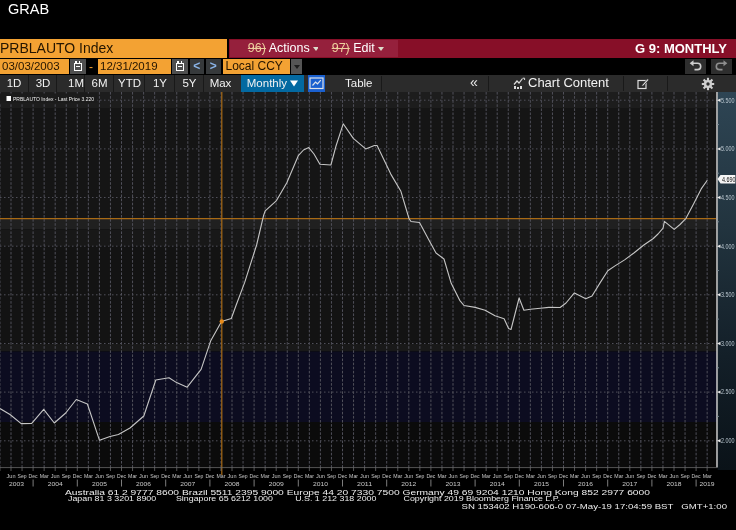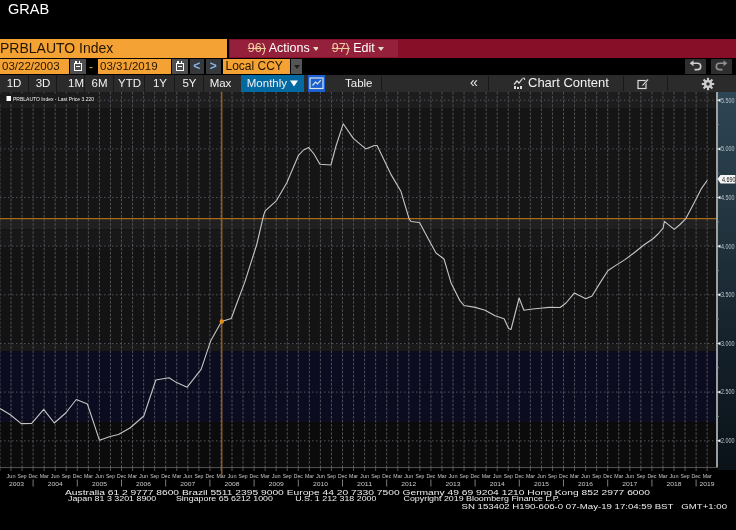--- a/index.html
+++ b/index.html
@@ -7,32 +7,33 @@
 .tri-d { width:0;height:0;border-left:3.5px solid transparent;border-right:3.5px solid transparent;border-top:4.5px solid #fff;display:inline-block; }
 </style></head>
 <body>
 <div class="abs" style="left:8px;top:1px;color:#fff;font-size:14.5px;">GRAB</div>
 
 <div class="abs" style="left:0;top:39px;width:736px;height:19px;background:#000;">
   <div class="abs" style="left:228.5px;top:0;width:507.5px;height:19px;background:#870f28;"></div>
   <div class="abs" style="left:0;top:0;width:226.5px;height:19px;background:#f3a233;color:#241500;font-size:14px;line-height:19px;padding-left:0;">PRBLAUTO Index</div>
   <div class="abs" style="left:229.5px;top:1px;width:108px;height:17px;background:#95203c;color:#fff;font-size:12.5px;line-height:17px;text-align:center;"><span style="color:#edcf9e;text-decoration:line-through;">96)</span> Actions <span class="tri-d" style="border-top-color:#ddc;transform:translateY(-1px);border-left-width:3px;border-right-width:3px;border-top-width:4px;"></span></div>
   <div class="abs" style="left:318px;top:1px;width:80px;height:17px;background:#95203c;color:#fff;font-size:12.5px;line-height:17px;text-align:center;"><span style="color:#edcf9e;text-decoration:line-through;">97)</span> Edit <span class="tri-d" style="border-top-color:#ddc;transform:translateY(-1px);border-left-width:3px;border-right-width:3px;border-top-width:4px;"></span></div>
+  <div class="abs" style="right:9px;top:0;height:19px;color:#fff;font-size:13px;font-weight:bold;line-height:19px;">G 9: MONTHLY</div>
 </div>
 
 <div class="abs" style="left:0;top:58.5px;width:736px;height:16px;background:#000;">
-  <div class="abs" style="left:0;top:0.5px;width:68.5px;height:15px;background:#f3a233;color:#241500;font-size:11.5px;line-height:15px;padding-left:2px;">03/22/2003</div>
+  <div class="abs" style="left:0;top:0.5px;width:68.5px;height:15px;background:#f3a233;color:#241500;font-size:11.5px;line-height:15px;padding-left:2px;">03/03/2003</div>
   <div class="abs" style="left:69.5px;top:0.5px;width:16.5px;height:15px;background:#4f4f4f;">
     <div class="abs" style="left:4px;top:3.5px;width:8px;height:8px;border:1px solid #fff;"></div>
     <div class="abs" style="left:5.5px;top:2px;width:1.5px;height:2px;background:#fff;"></div>
     <div class="abs" style="left:9px;top:2px;width:1.5px;height:2px;background:#fff;"></div>
     <div class="abs" style="left:6px;top:6.5px;width:4px;height:1px;background:#fff;"></div>
   </div>
   <div class="abs" style="left:89px;top:0;color:#f3a233;font-size:12px;line-height:16px;">-</div>
-  <div class="abs" style="left:98px;top:0.5px;width:73px;height:15px;background:#f3a233;color:#241500;font-size:11.5px;line-height:15px;padding-left:2px;">03/31/2019</div>
+  <div class="abs" style="left:98px;top:0.5px;width:73px;height:15px;background:#f3a233;color:#241500;font-size:11.5px;line-height:15px;padding-left:2px;">12/31/2019</div>
   <div class="abs" style="left:172px;top:0.5px;width:15.5px;height:15px;background:#4f4f4f;">
     <div class="abs" style="left:3.5px;top:3.5px;width:8px;height:8px;border:1px solid #fff;"></div>
     <div class="abs" style="left:5px;top:2px;width:1.5px;height:2px;background:#fff;"></div>
     <div class="abs" style="left:8.5px;top:2px;width:1.5px;height:2px;background:#fff;"></div>
     <div class="abs" style="left:5.5px;top:6.5px;width:4px;height:1px;background:#fff;"></div>
   </div>
   <div class="abs" style="left:189.5px;top:0.5px;width:14.5px;height:15px;background:#36393b;color:#8ab4e8;font-size:12px;line-height:14px;text-align:center;font-weight:bold;">&lt;</div>
   <div class="abs" style="left:206px;top:0.5px;width:14.5px;height:15px;background:#36393b;color:#8ab4e8;font-size:12px;line-height:14px;text-align:center;font-weight:bold;">&gt;</div>
   <div class="abs" style="left:222.5px;top:0.5px;width:67.5px;height:15px;background:#f3a233;color:#241500;font-size:12px;line-height:15px;padding-left:3px;">Local CCY</div>
   <div class="abs" style="left:291px;top:0.5px;width:10.5px;height:15px;background:#555;">

